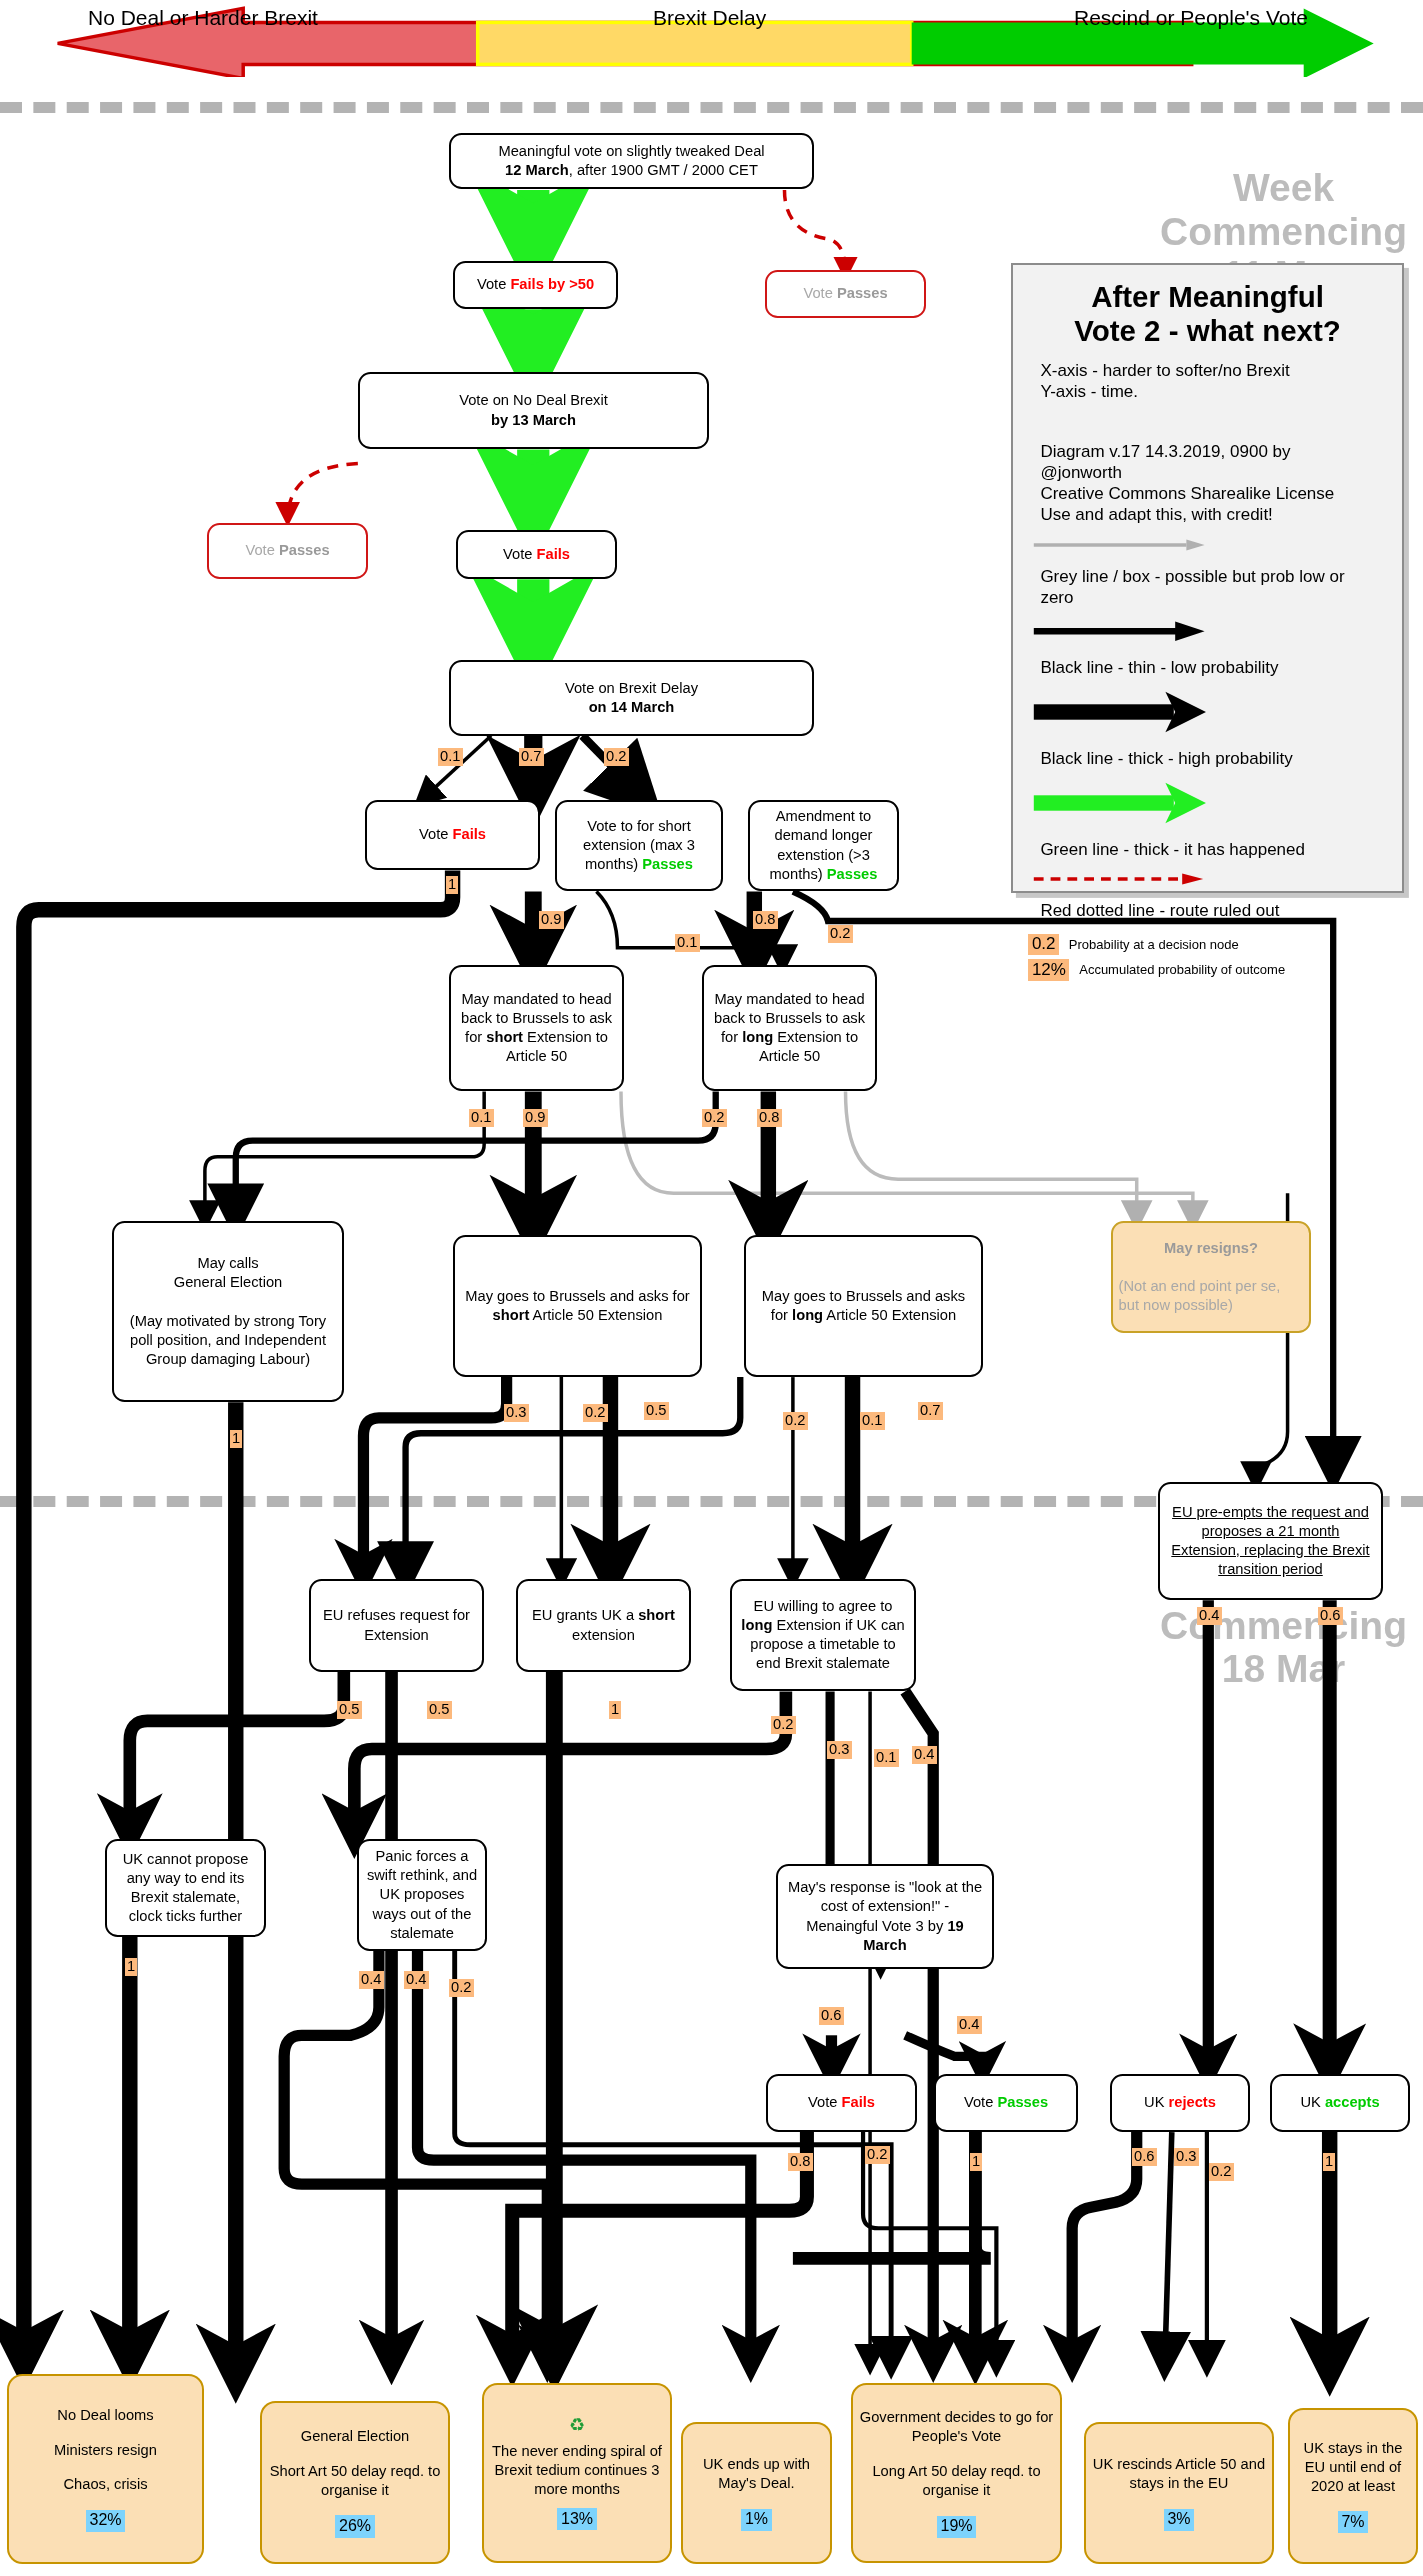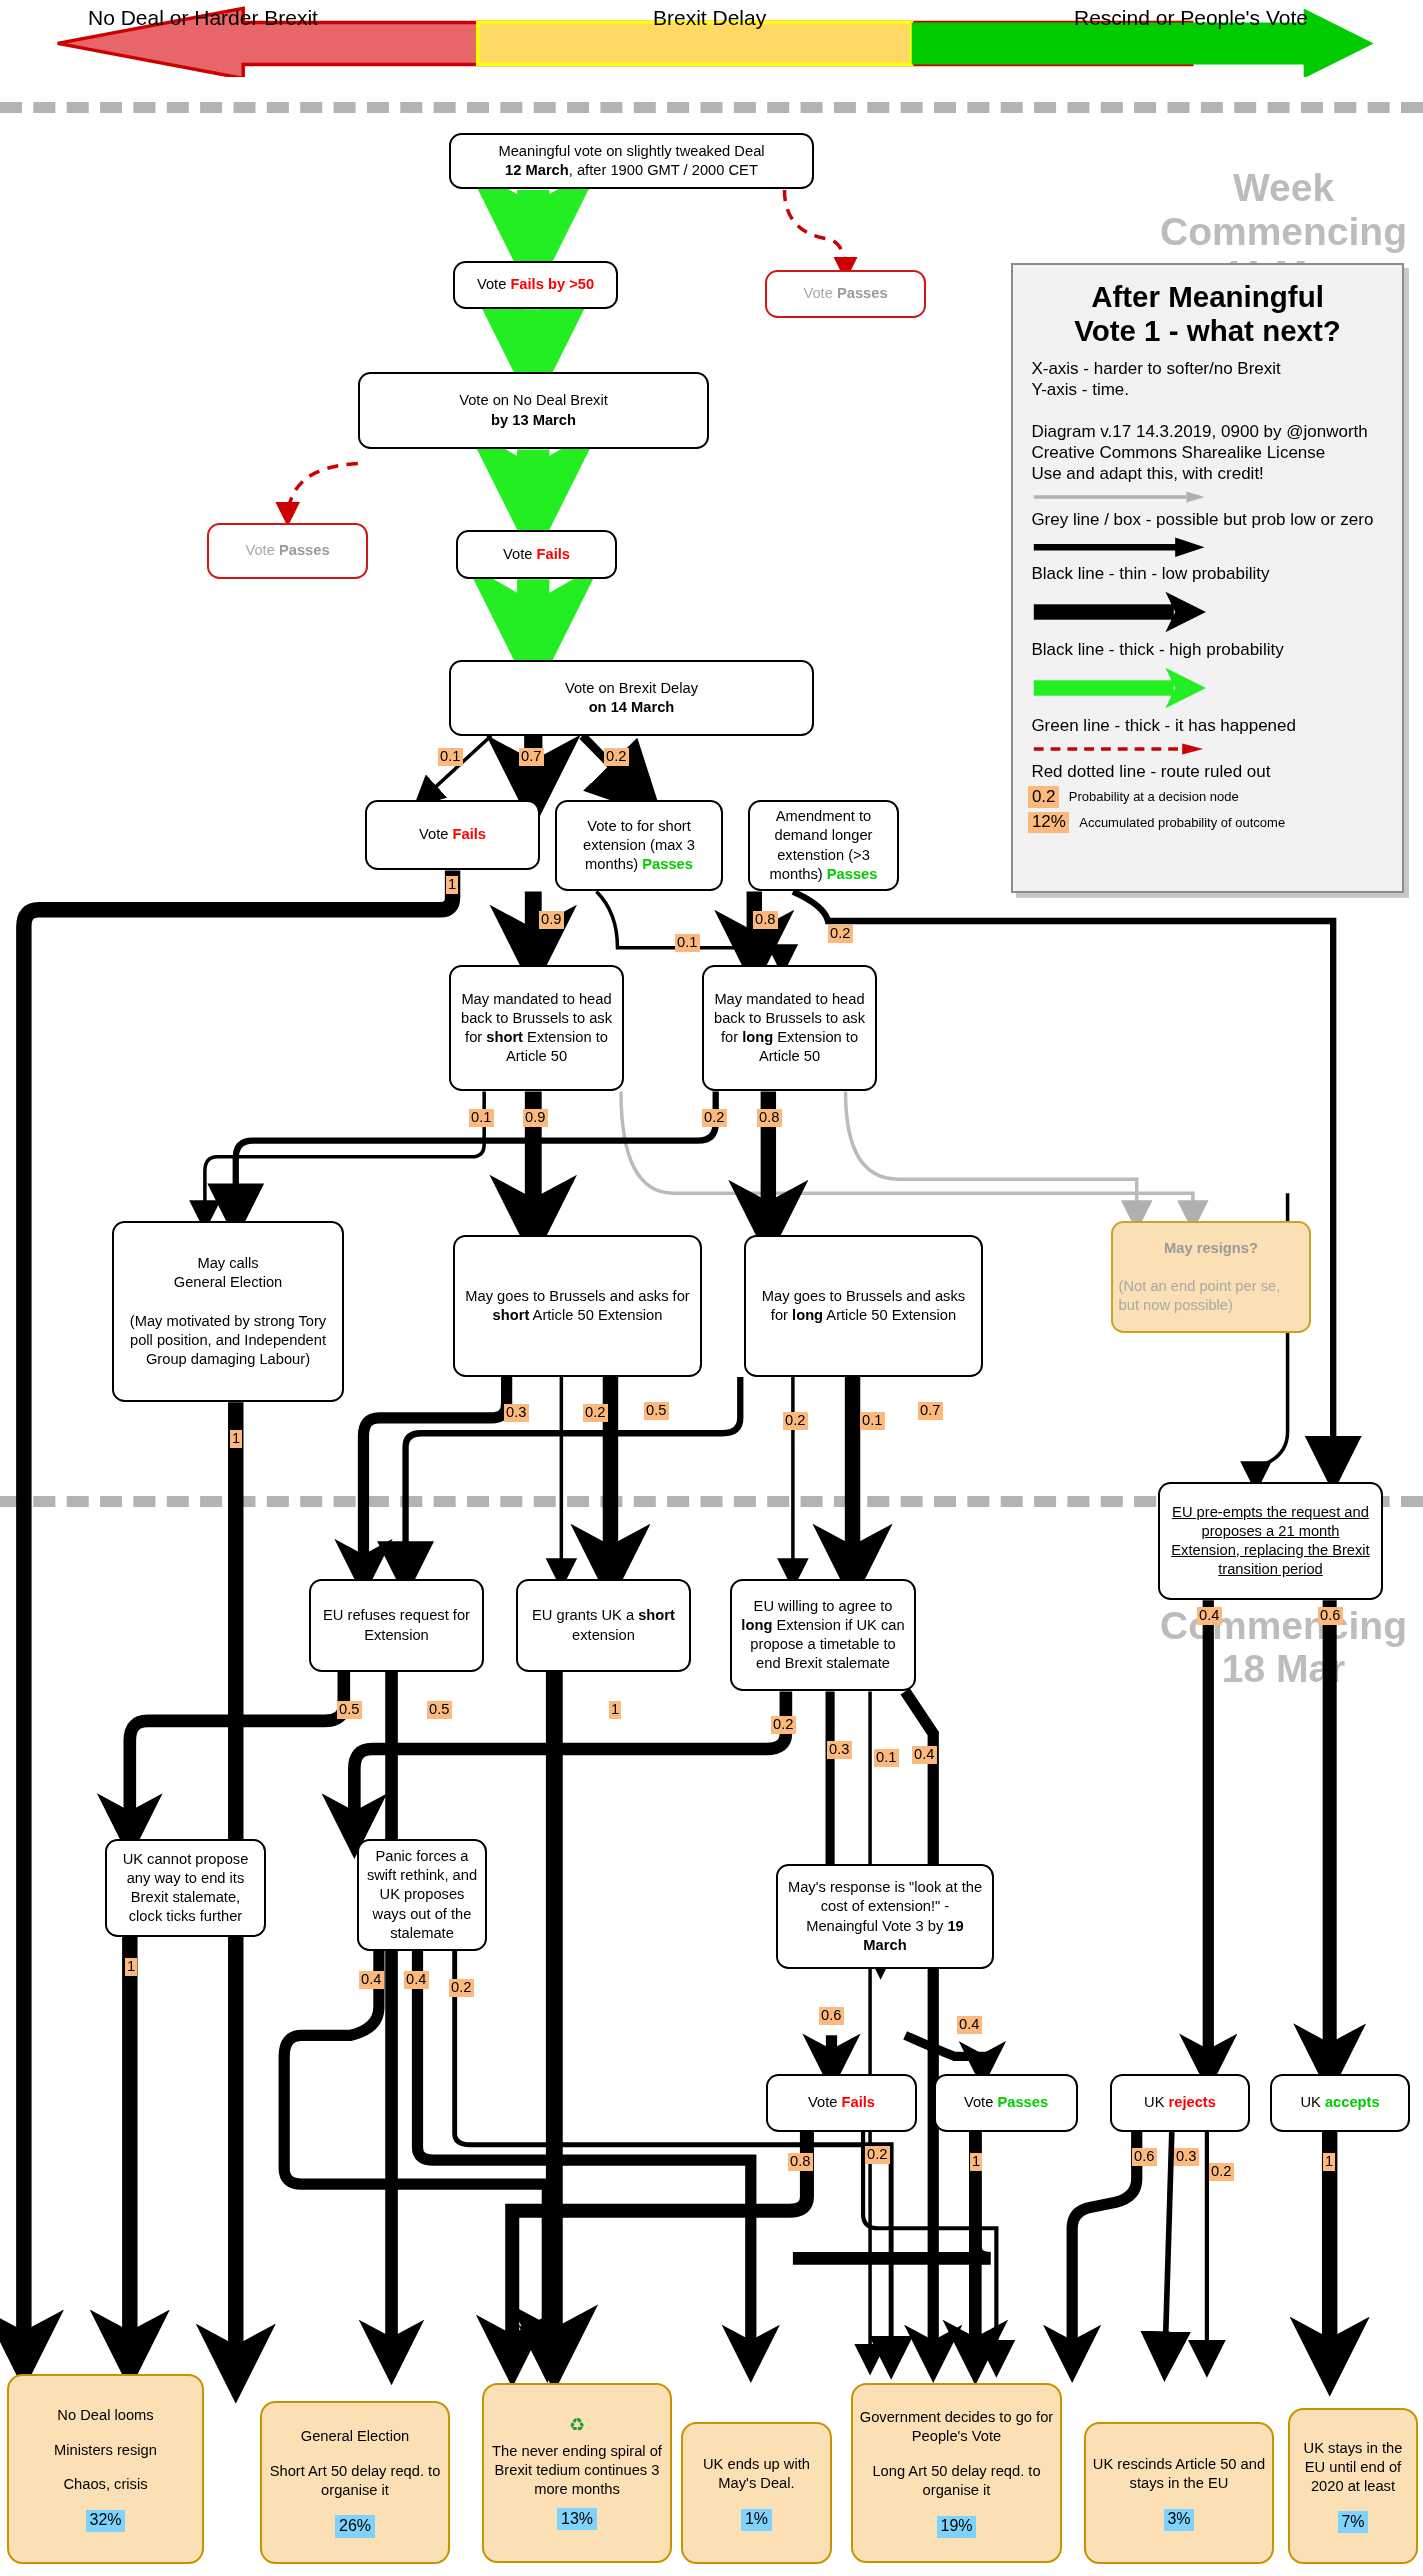--- a/index.html
+++ b/index.html
@@ -35,21 +35,21 @@
   .prob{position:absolute;background:#fcb97d;color:#000;font-size:14.7px;line-height:1.05;
         padding:1.4px 2.1px;z-index:6;white-space:nowrap;}
 
   
   svg.edges{position:absolute;left:0;top:0;width:1423px;height:2576px;z-index:2;overflow:visible;}
 
   
   .legend{position:absolute;box-sizing:border-box;background:#f2f2f2;border:2.1px solid #8c8c8c;
           box-shadow:4.9px 4.9px 0 rgba(0,0,0,.22);padding:11.2px 15.4px;z-index:8;}
   .legend h1{font-size:29.5px;line-height:1.15;margin:4.2px 0 9.8px 0;text-align:center;font-weight:bold;}
-  .legend p{margin:3px;font-size:17px;line-height:1.25;white-space:pre-line;}
+  .legend p{margin:12px;font-size:17px;line-height:1.25;white-space:pre-line;}
   .legend .gap{height:14px;}
   .leg-row{display:flex;align-items:center;gap:9.8px;margin-top:4.2px;}
   .leg-chip{background:#fcb97d;font-size:17px;padding:0.7px 3.5px;}
   .leg-txt{font-size:13px;}
   .leg-arrow{margin:5.6px 0 0 2.8px;}
 </style>
 </head>
 <body>
 
 <div id="canvas">
@@ -376,21 +376,21 @@
   <div class="prob" style="left:1197px;top:1607px;">0.4</div>
   <div class="prob" style="left:1318px;top:1607px;">0.6</div>
 
   <div class="prob" style="left:1132px;top:2148px;">0.6</div>
   <div class="prob" style="left:1174px;top:2148px;">0.3</div>
   <div class="prob" style="left:1209px;top:2163px;">0.2</div>
   <div class="prob" style="left:1323px;top:2153px;">1</div>
 
   <div class="legend" style="left:1011px;top:263px;width:393px;height:630px;">
     <h1 style="white-space:pre-line;">After Meaningful
-Vote 1 - what next?</h1>
+Vote 2 - what next?</h1>
     <p>X-axis - harder to softer/no Brexit
 Y-axis - time.</p>
     <div class="gap"></div>
     <p>Diagram v.17 14.3.2019, 0900 by @jonworth
 Creative Commons Sharealike License
 Use and adapt this, with credit!</p>
 
     <div class="leg-arrow">
       <svg width="175" height="14" viewBox="0 0 250 20">
           <line x1="4" y1="10" x2="222" y2="10" stroke="#b0b0b0" stroke-width="5"></line>

